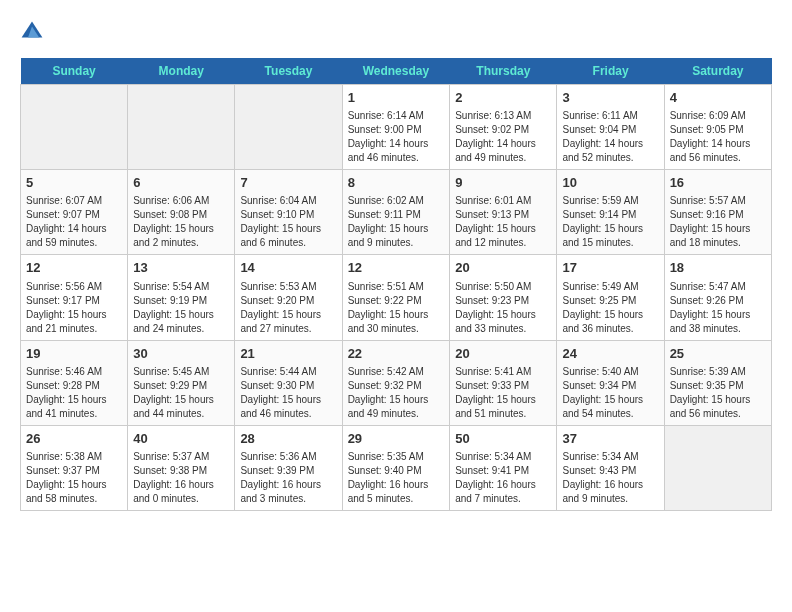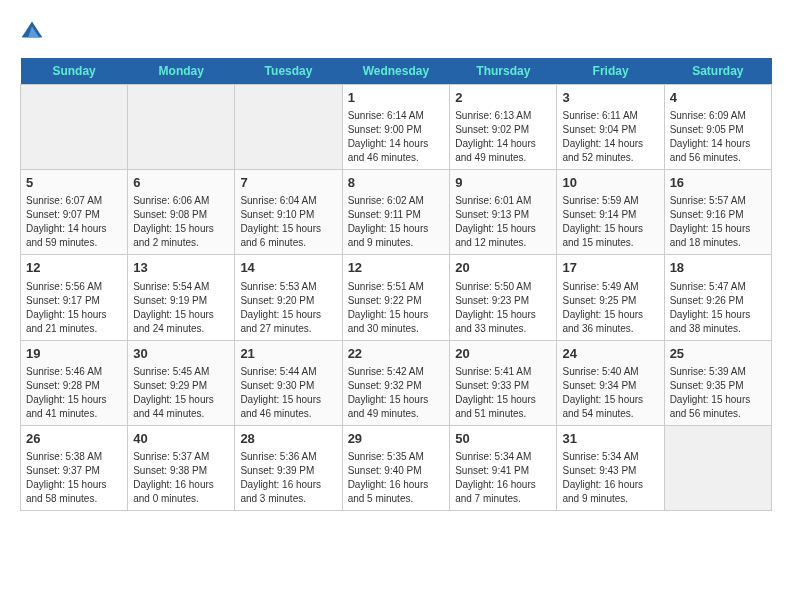--- a/index.html
+++ b/index.html
@@ -240,19 +240,19 @@
         </td>
         <td>
           <span class="day-num">29</span>
           <div class="day-info">Sunrise: 5:35 AM<br>Sunset: 9:40 PM<br>Daylight: 16 hours and 5 minutes.</div>
         </td>
         <td>
           <span class="day-num">50</span>
           <div class="day-info">Sunrise: 5:34 AM<br>Sunset: 9:41 PM<br>Daylight: 16 hours and 7 minutes.</div>
         </td>
         <td>
-          <span class="day-num">31</span>
+          <span class="day-num">37</span>
           <div class="day-info">Sunrise: 5:34 AM<br>Sunset: 9:43 PM<br>Daylight: 16 hours and 9 minutes.</div>
         </td>
         <td class="empty"></td>
       </tr>
     </tbody>
 </table>
 
 </body></html>

